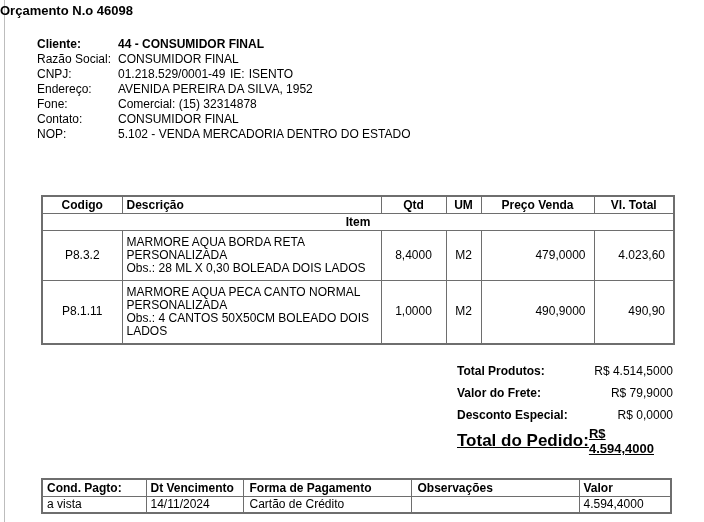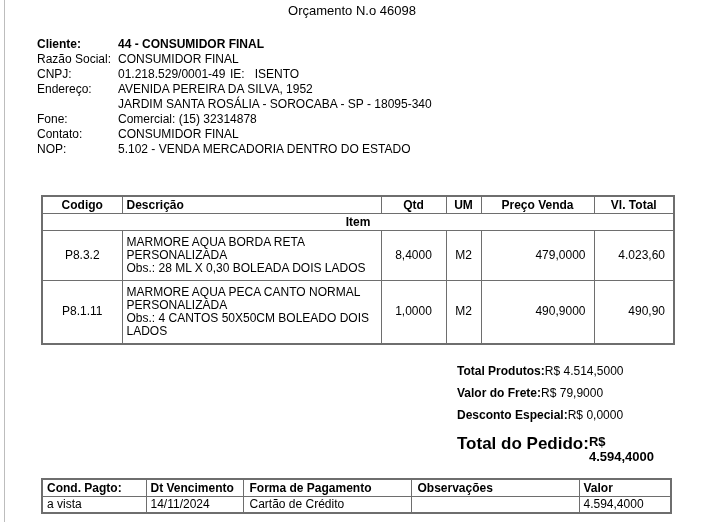--- a/index.html
+++ b/index.html
@@ -11,29 +11,29 @@
     position: relative;
     overflow: hidden;
   }
   .page { position: relative; width: 704px; height: 522px; background: #ffffff; }
   .page-edge {
     position: absolute; left: 4px; top: 0; width: 1px; height: 522px;
     background: #bdbdbd;
   }
   .doc-title {
     position: absolute; top: 3px; left: 0; width: 100%;
-    text-align: center; font-size: 13px; font-weight: normal;
+    font-size: 13px; font-weight: bold;
   }
   
   .client { position: absolute; left: 37px; top: 37px; font-size: 12px; }
   .client-row { display: flex; line-height: 15px; white-space: nowrap; }
   .client-label { width: 81px; flex: none; }
   .bold { font-weight: bold; }
   .cnpj-value { display: inline-block; width: 112px; }
-  .ie-value { margin-left: 10px; }
+  .ie-value { margin-left: 4px; }
 
   
   table.grid {
     border-collapse: collapse; table-layout: fixed;
     font-size: 12px; position: absolute;
     border: 2px solid #6e6e6e;
   }
   table.grid th, table.grid td { border: 1px solid #6e6e6e; overflow: hidden; }
   table.grid th { font-weight: bold; height: 17px; padding: 0 4px; }
   .items-table { left: 41px; top: 195px; width: 632px; }
@@ -42,27 +42,27 @@
   .th-desc { text-align: left; }
   .items-table td { vertical-align: middle; line-height: 13px; padding: 5px 4px; }
   .td-codigo { text-align: center; margin-left: 7px; }
   .td-qtd { text-align: center; }
   .td-um { text-align: center; }
   .td-preco, .td-total { text-align: right; padding-right: 8px !important; }
 
   
   .totals { position: absolute; left: 457px; top: 360px; width: 216px; }
   .totals-row {
-    display: flex; align-items: center;
-    height: 22px; font-size: 12px;
+    display: flex; justify-content: space-between; align-items: center;
+    height: 22px; font-size: 12px; gap: 36px;
   }
   .t-label { font-weight: bold; }
   .t-label.regular { font-weight: bold; }
   .t-value { font-weight: normal; }
-  .totals-grand { display: flex; justify-content: space-between; height: 28px; margin-top: 8px; }
+  .totals-grand { display: flex; justify-content: space-between; align-items: center; height: 28px; margin-top: 1px; text-decoration: underline; }
   .g-label { font-size: 17px; font-weight: bold; white-space: nowrap; }
   .g-value { font-size: 13px; font-weight: bold; }
 
   
   .payment-table { left: 41px; top: 478px; width: 629px; }
   .payment-table td { height: 17px; padding: 0 4px; }
   .p-center { text-align: left; }
   .p-left { text-align: left; padding-left: 6px !important; }
 </style>
 </head>
@@ -84,24 +84,20 @@
     </div>
     <div class="client-row">
       <span class="client-label">CNPJ:</span>
       <span class="cnpj-value">01.218.529/0001-49</span>
       <span>IE:</span>
       <span class="ie-value">ISENTO</span>
     </div>
     <div class="client-row">
       <span class="client-label">Endereço:</span>
       <span>AVENIDA PEREIRA DA SILVA, 1952</span>
-    </div>
-    <div class="client-row">
-      <span class="client-label"></span>
-      <span>JARDIM SANTA ROSÁLIA - SOROCABA - SP - 18095-340</span>
     </div>
     <div class="client-row">
       <span class="client-label">Fone:</span>
       <span>Comercial: (15) 32314878</span>
     </div>
     <div class="client-row">
       <span class="client-label">Contato:</span>
       <span>CONSUMIDOR FINAL</span>
     </div>
     <div class="client-row">

